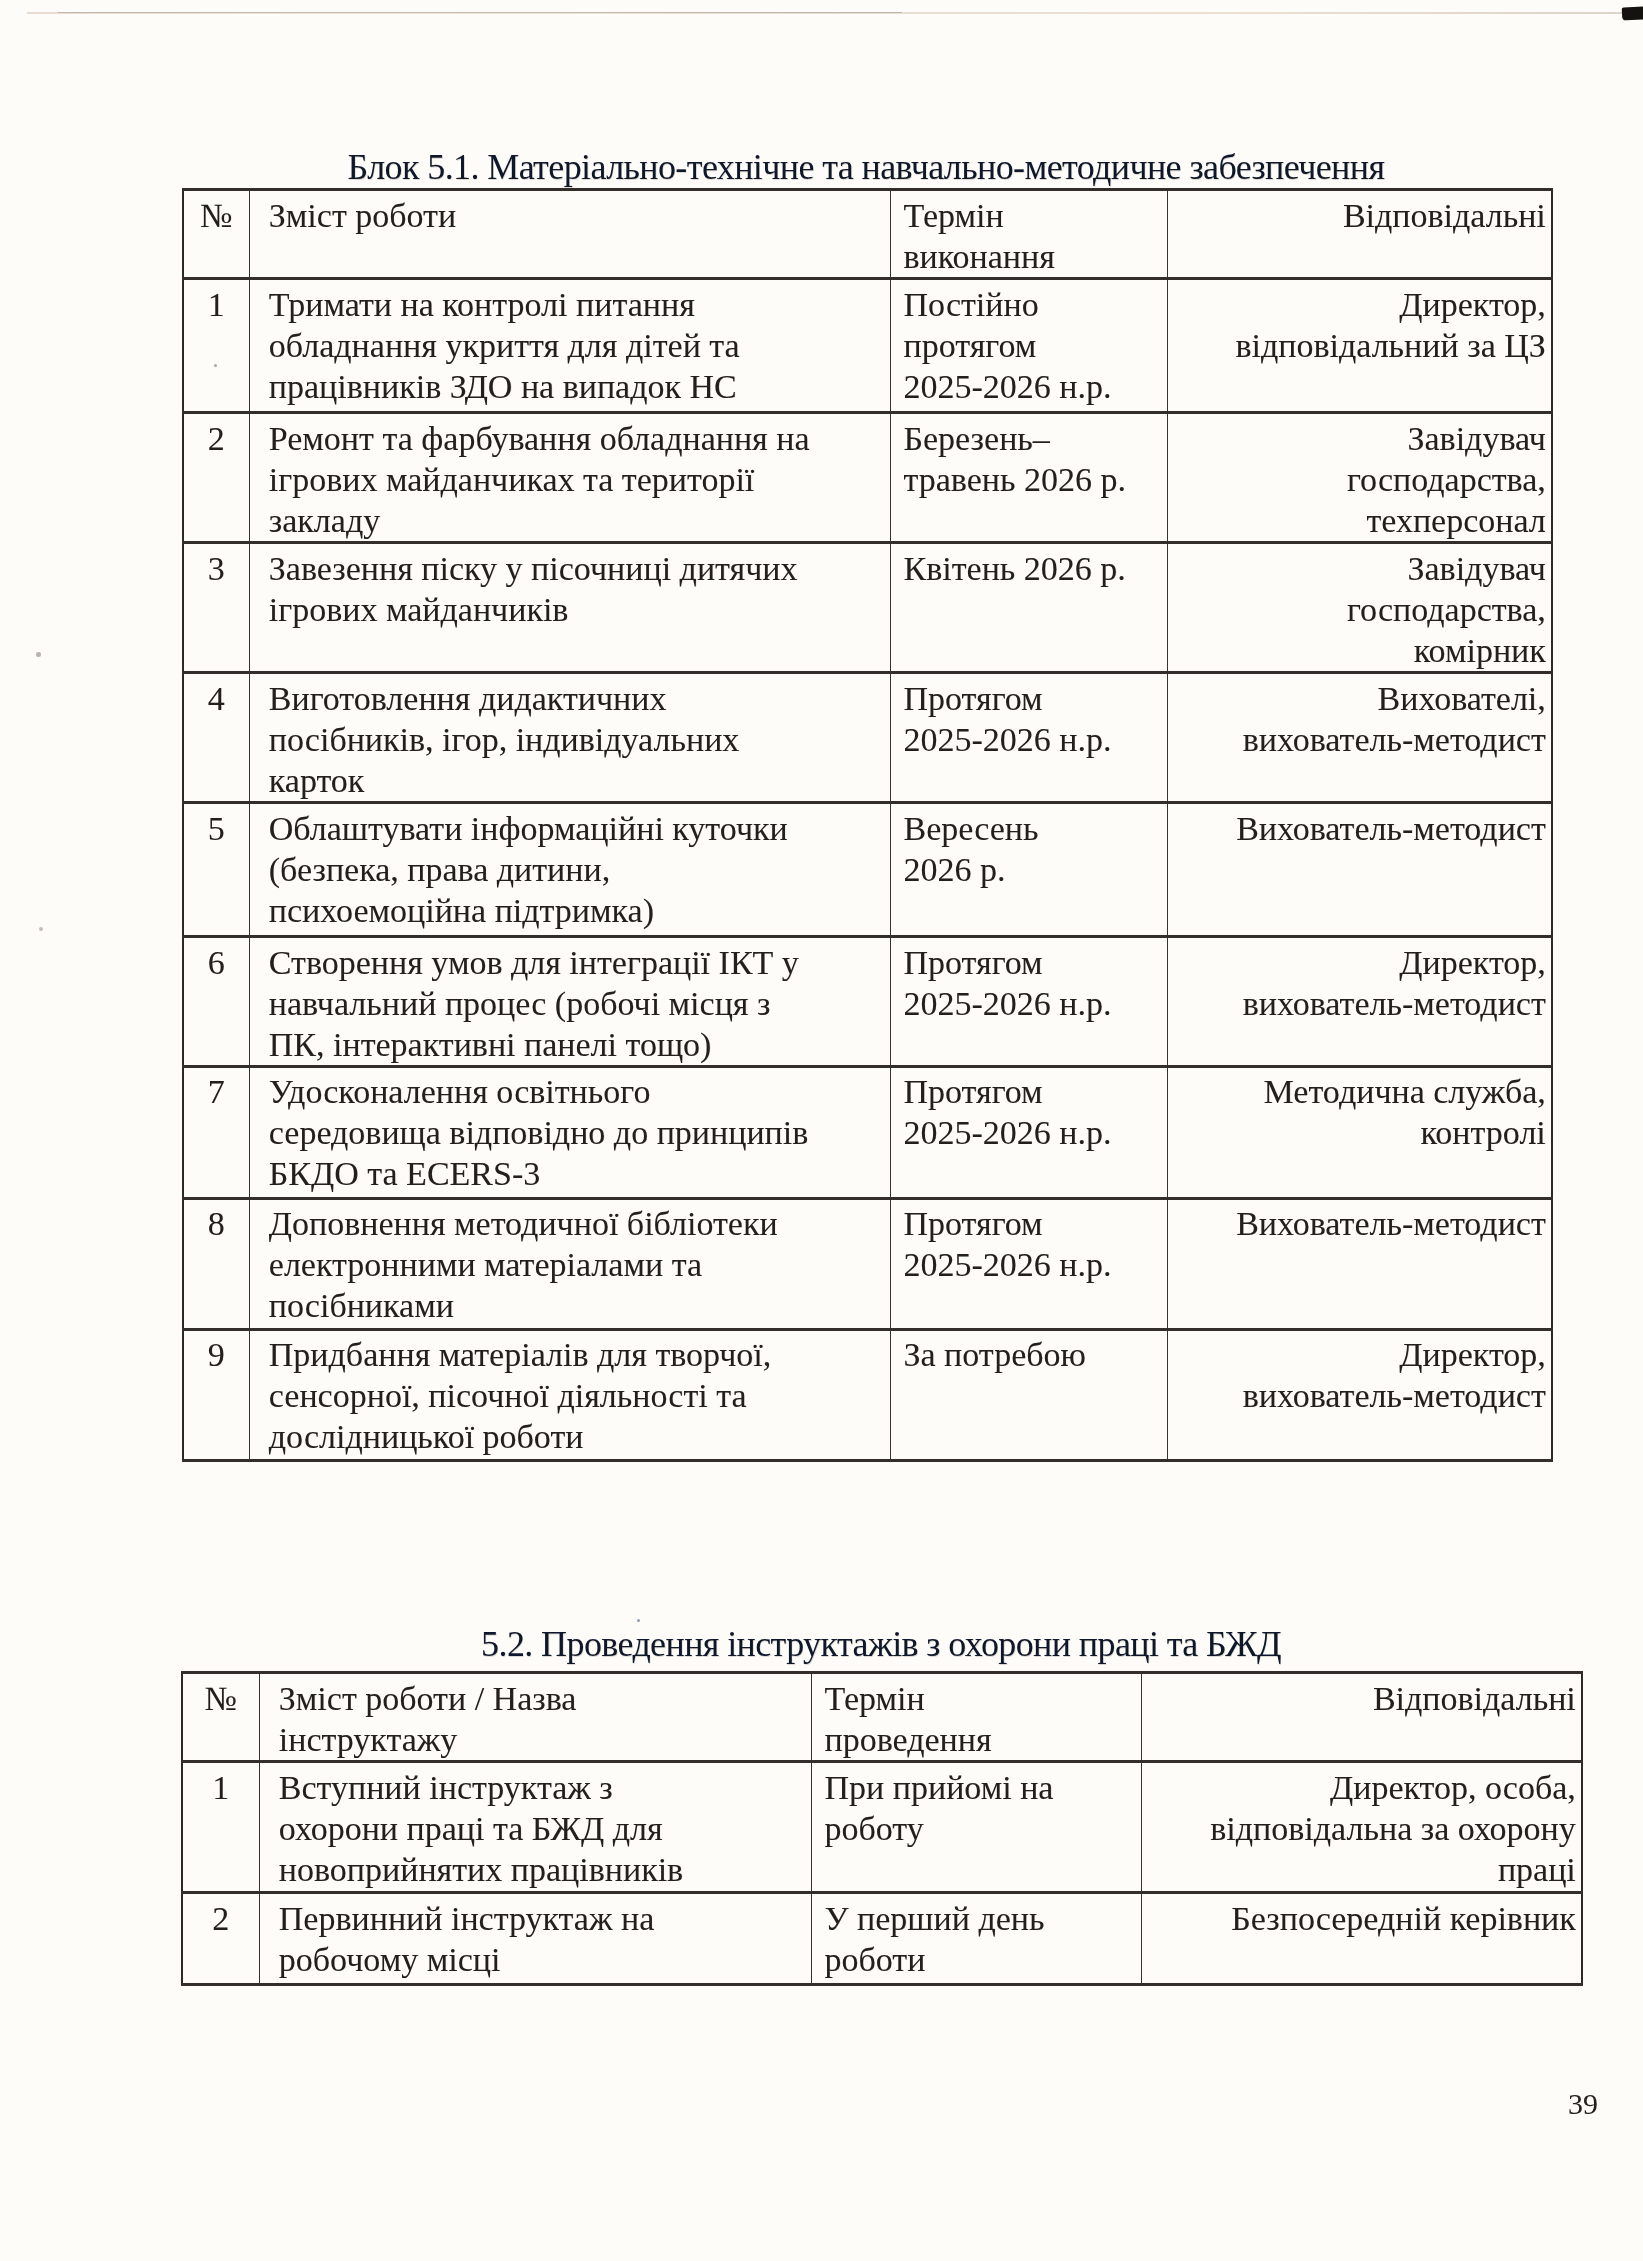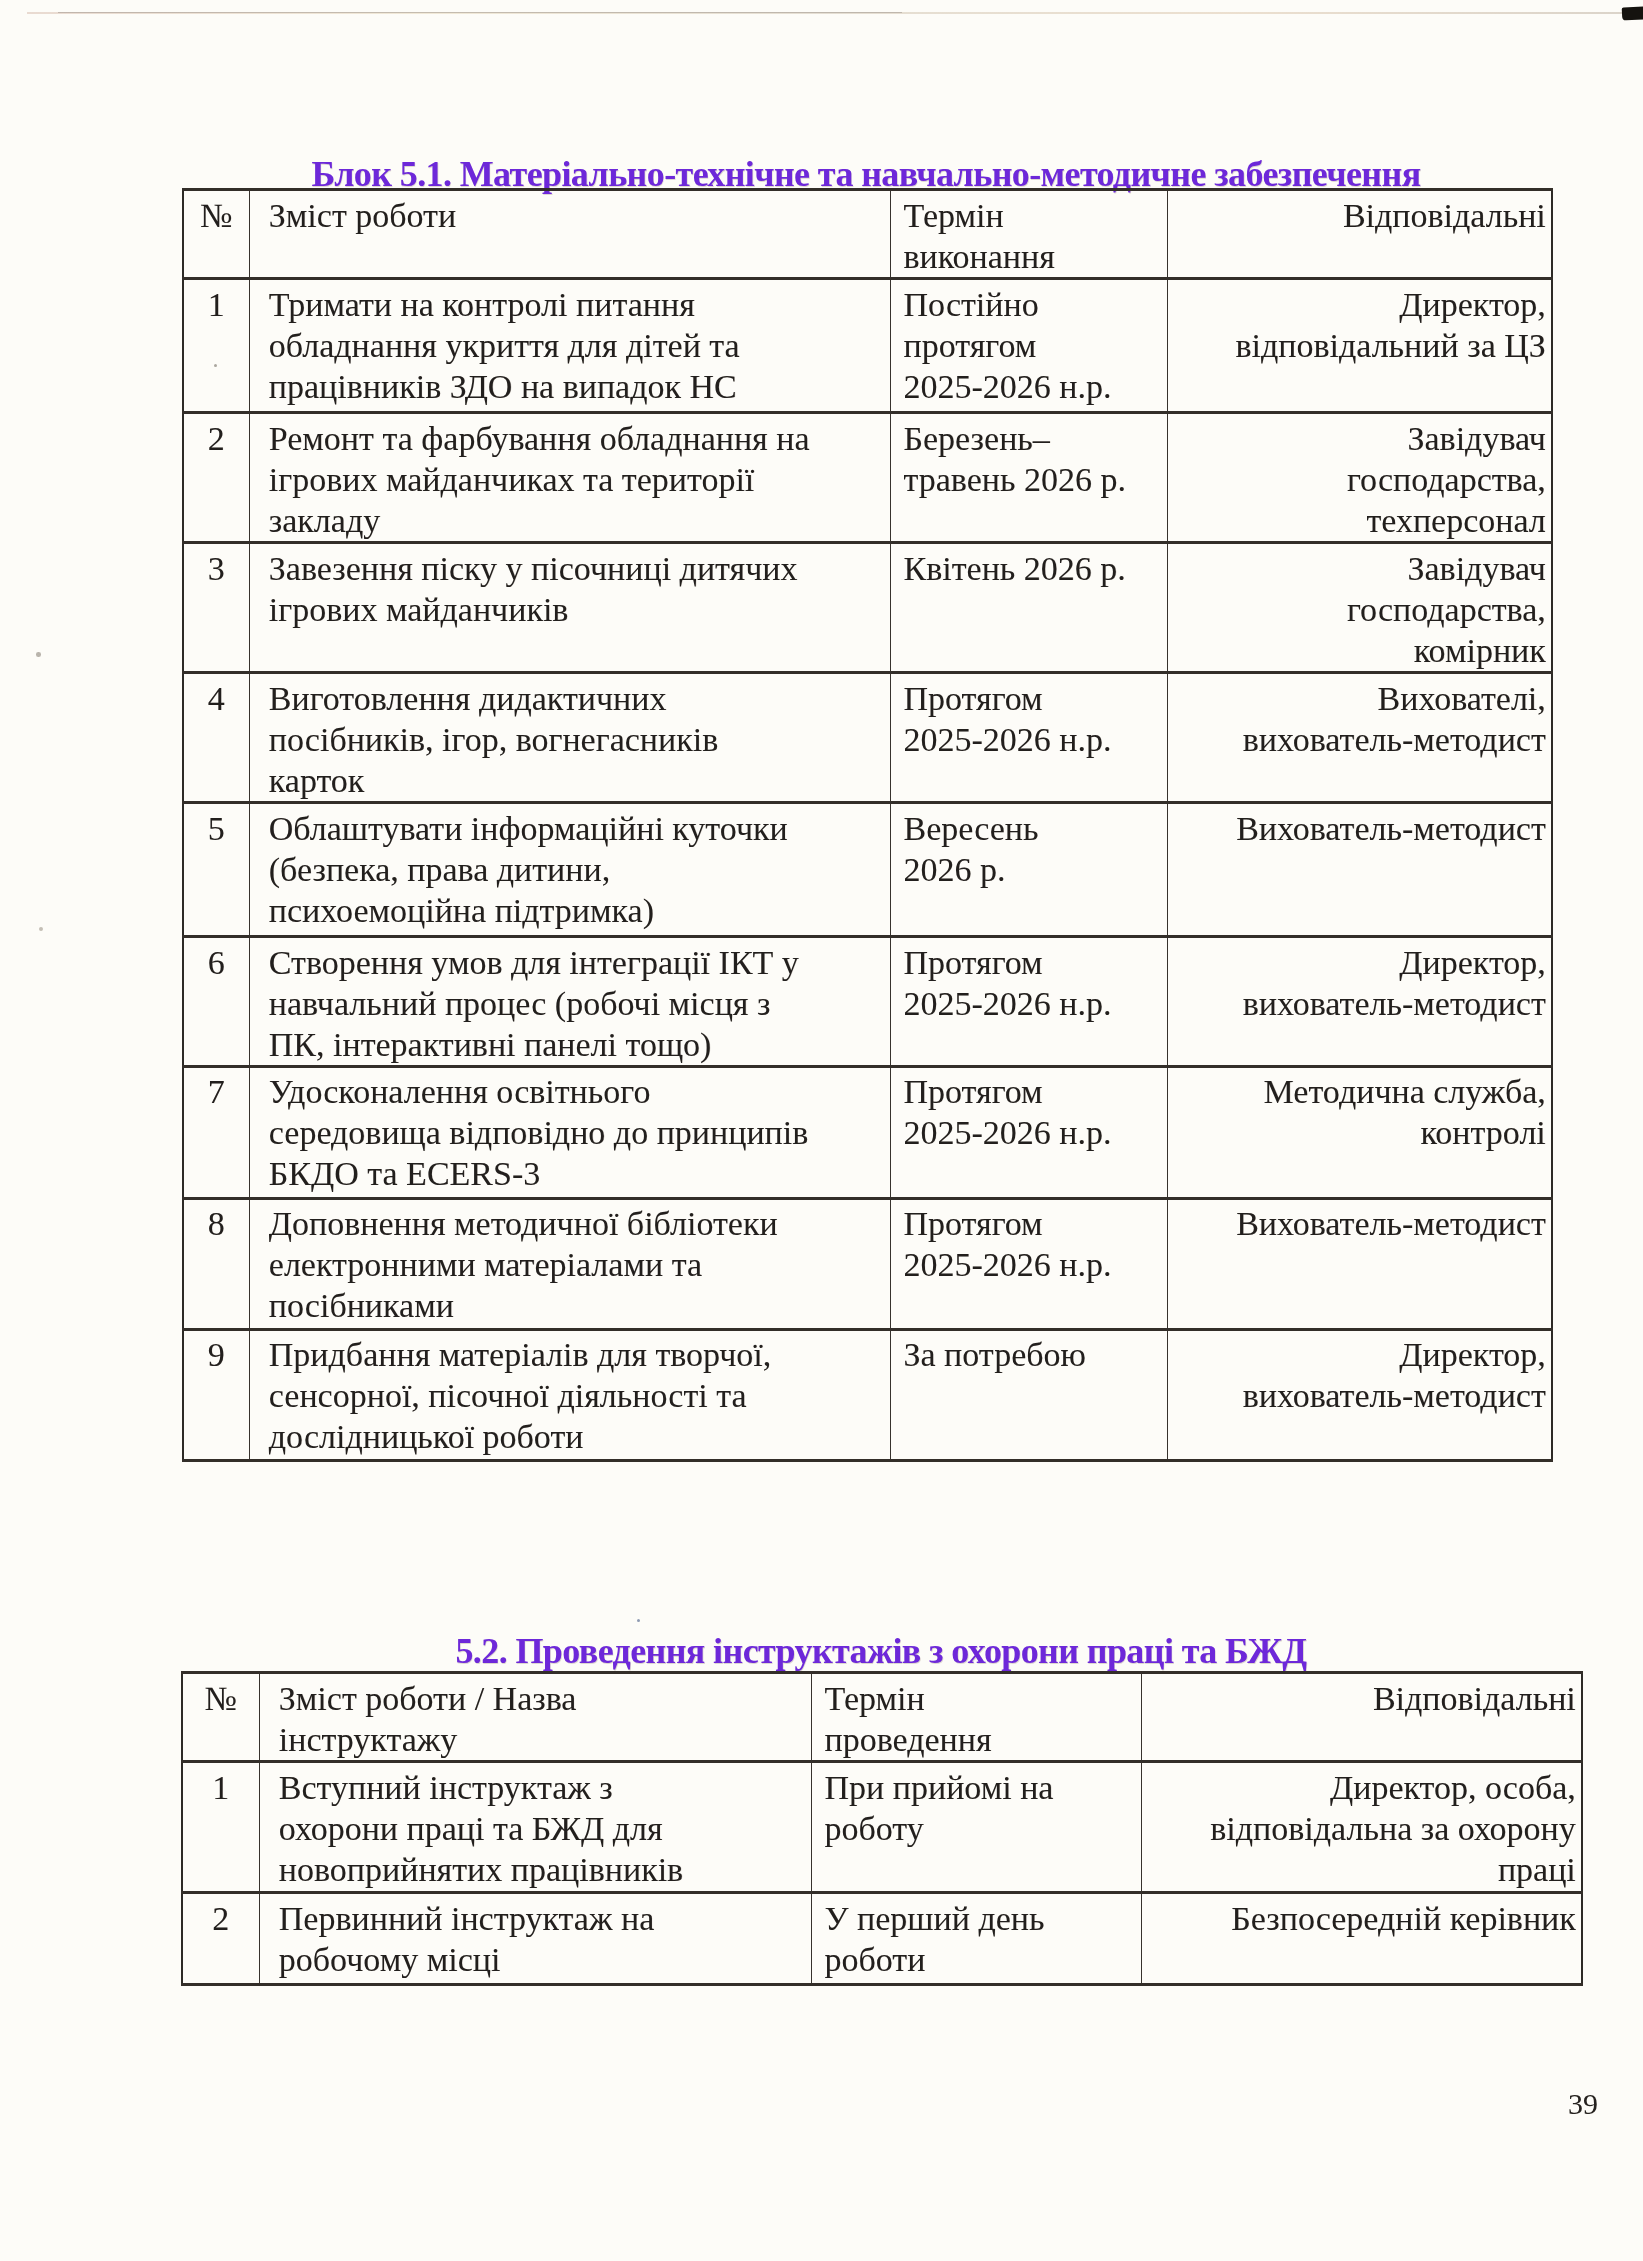--- a/index.html
+++ b/index.html
@@ -27,28 +27,27 @@
     background: #15130f; border-radius: 1.9px 0.6px 1.3px 3.9px; transform: rotate(-3deg);
   }
   .speck { position: absolute; border-radius: 50%; }
   .speck-1 { left: 36px;  top: 652px; width: 4.5px; height: 4.5px; background: #b9b4ac; }
   .speck-2 { left: 39px;  top: 927px; width: 3.9px; height: 3.9px; background: #c4bfb6; }
   .speck-3 { left: 637px; top: 1619px; width: 3.2px; height: 3.2px; background: #8f9bb3; }
   .speck-4 { left: 214px; top: 364px;  width: 3.2px; height: 3.2px; background: #aba79f; }
 
   .doc-title {
     position: absolute;
-    font-weight: bold;
+    font-weight: normal;
     font-size: 36px; line-height: 40px;
     letter-spacing: -0.6px;
     text-align: center;
-    color: #6d28d9;
+    color: #0f172a;
     text-shadow: 0.6px 0.6px 0 rgba(80,50,30,0.18);
     white-space: nowrap;
-    margin-top: 7px;
   }
   .title-1 { left: 182px; top: 147px; width: 1368px; }
   .title-2 { left: 181px; top: 1624px; width: 1400px; }
 
   table.scan-table {
     position: absolute;
     border-collapse: collapse;
     table-layout: fixed;
   }
   .table-1 { left: 182px; top: 188px; width: 1368px; }
@@ -136,21 +135,21 @@
       <td class="c-content">Завезення піску у пісочниці дитячих
 ігрових майданчиків</td>
       <td class="c-term">Квітень 2026 р.</td>
       <td class="c-resp">Завідувач
 господарства,
 комірник</td>
     </tr>
     <tr style="height:129px">
       <td class="c-num">4</td>
       <td class="c-content">Виготовлення дидактичних
-посібників, ігор, вогнегасників
+посібників, ігор, індивідуальних
 карток</td>
       <td class="c-term">Протягом
 2025-2026 н.р.</td>
       <td class="c-resp">Вихователі,
 вихователь-методист</td>
     </tr>
     <tr style="height:134px">
       <td class="c-num">5</td>
       <td class="c-content">Облаштувати інформаційні куточки
 (безпека, права дитини,

